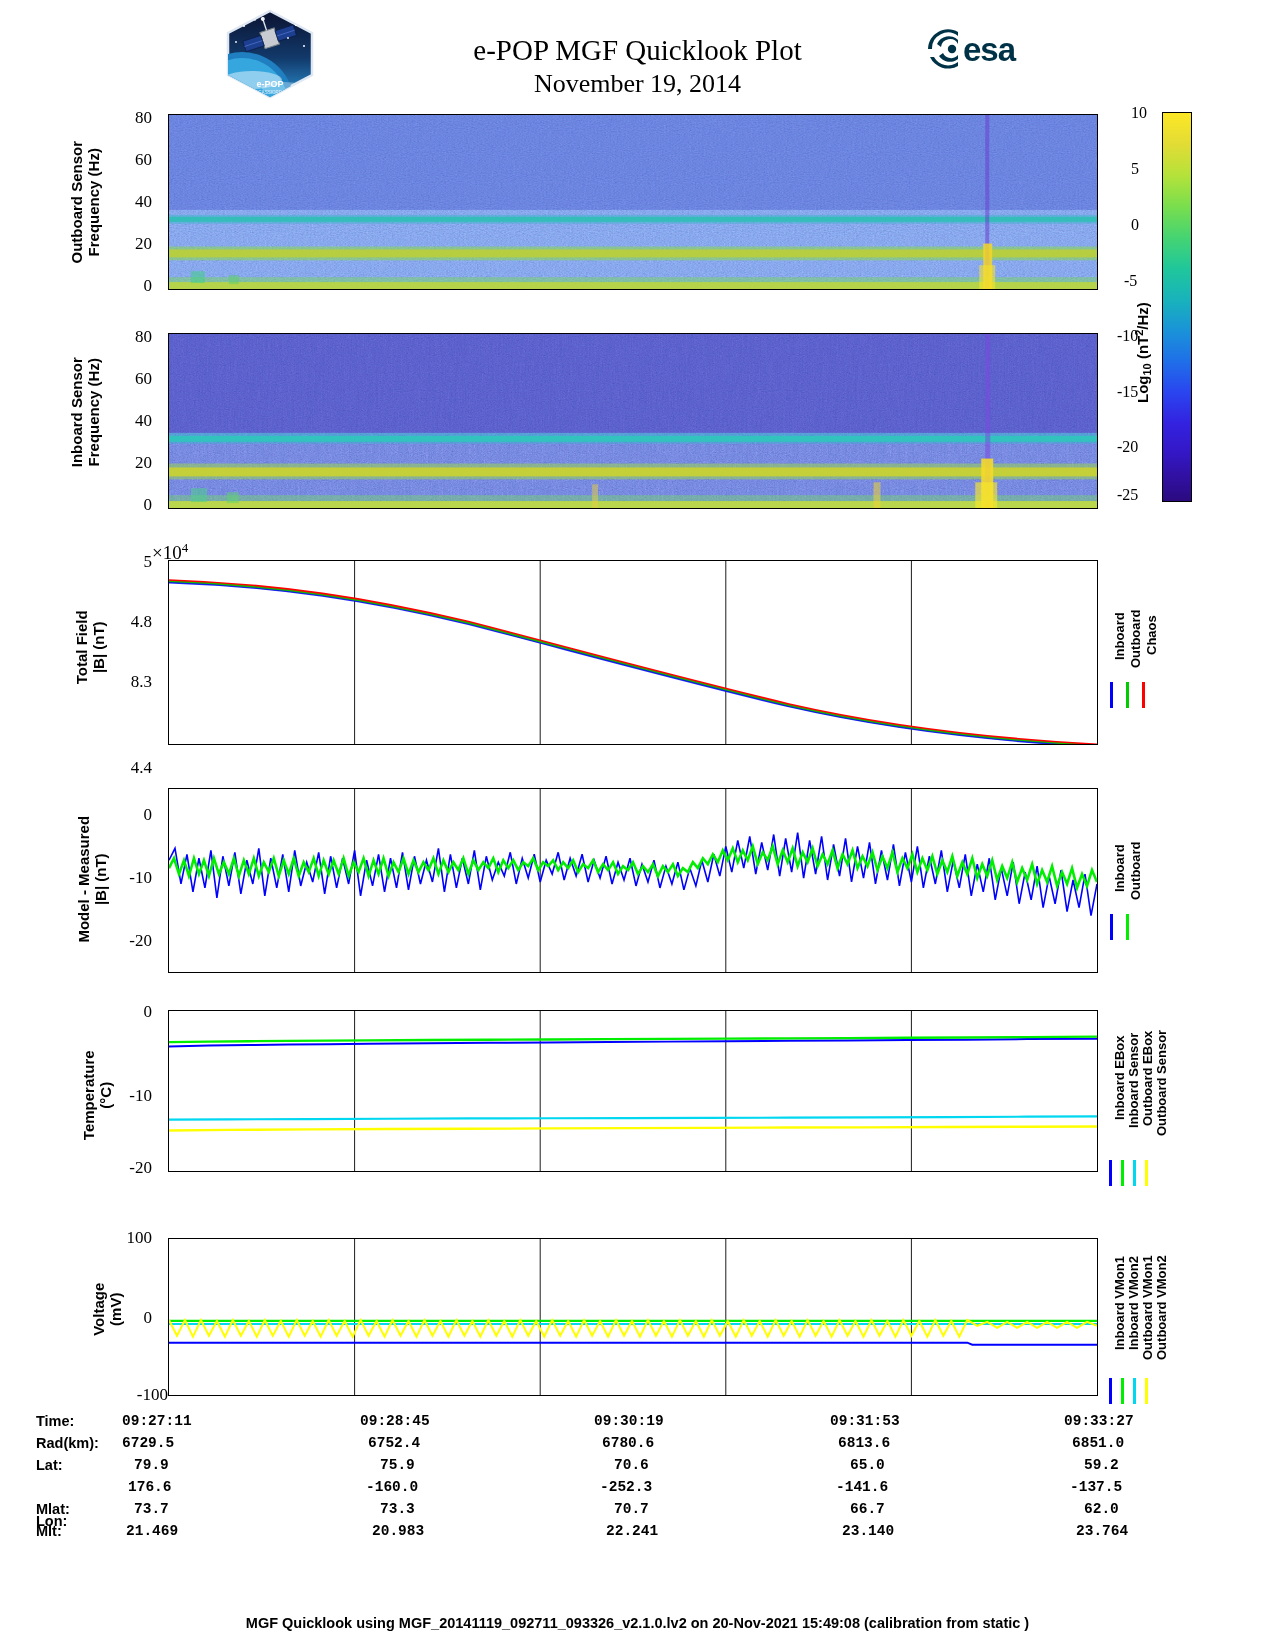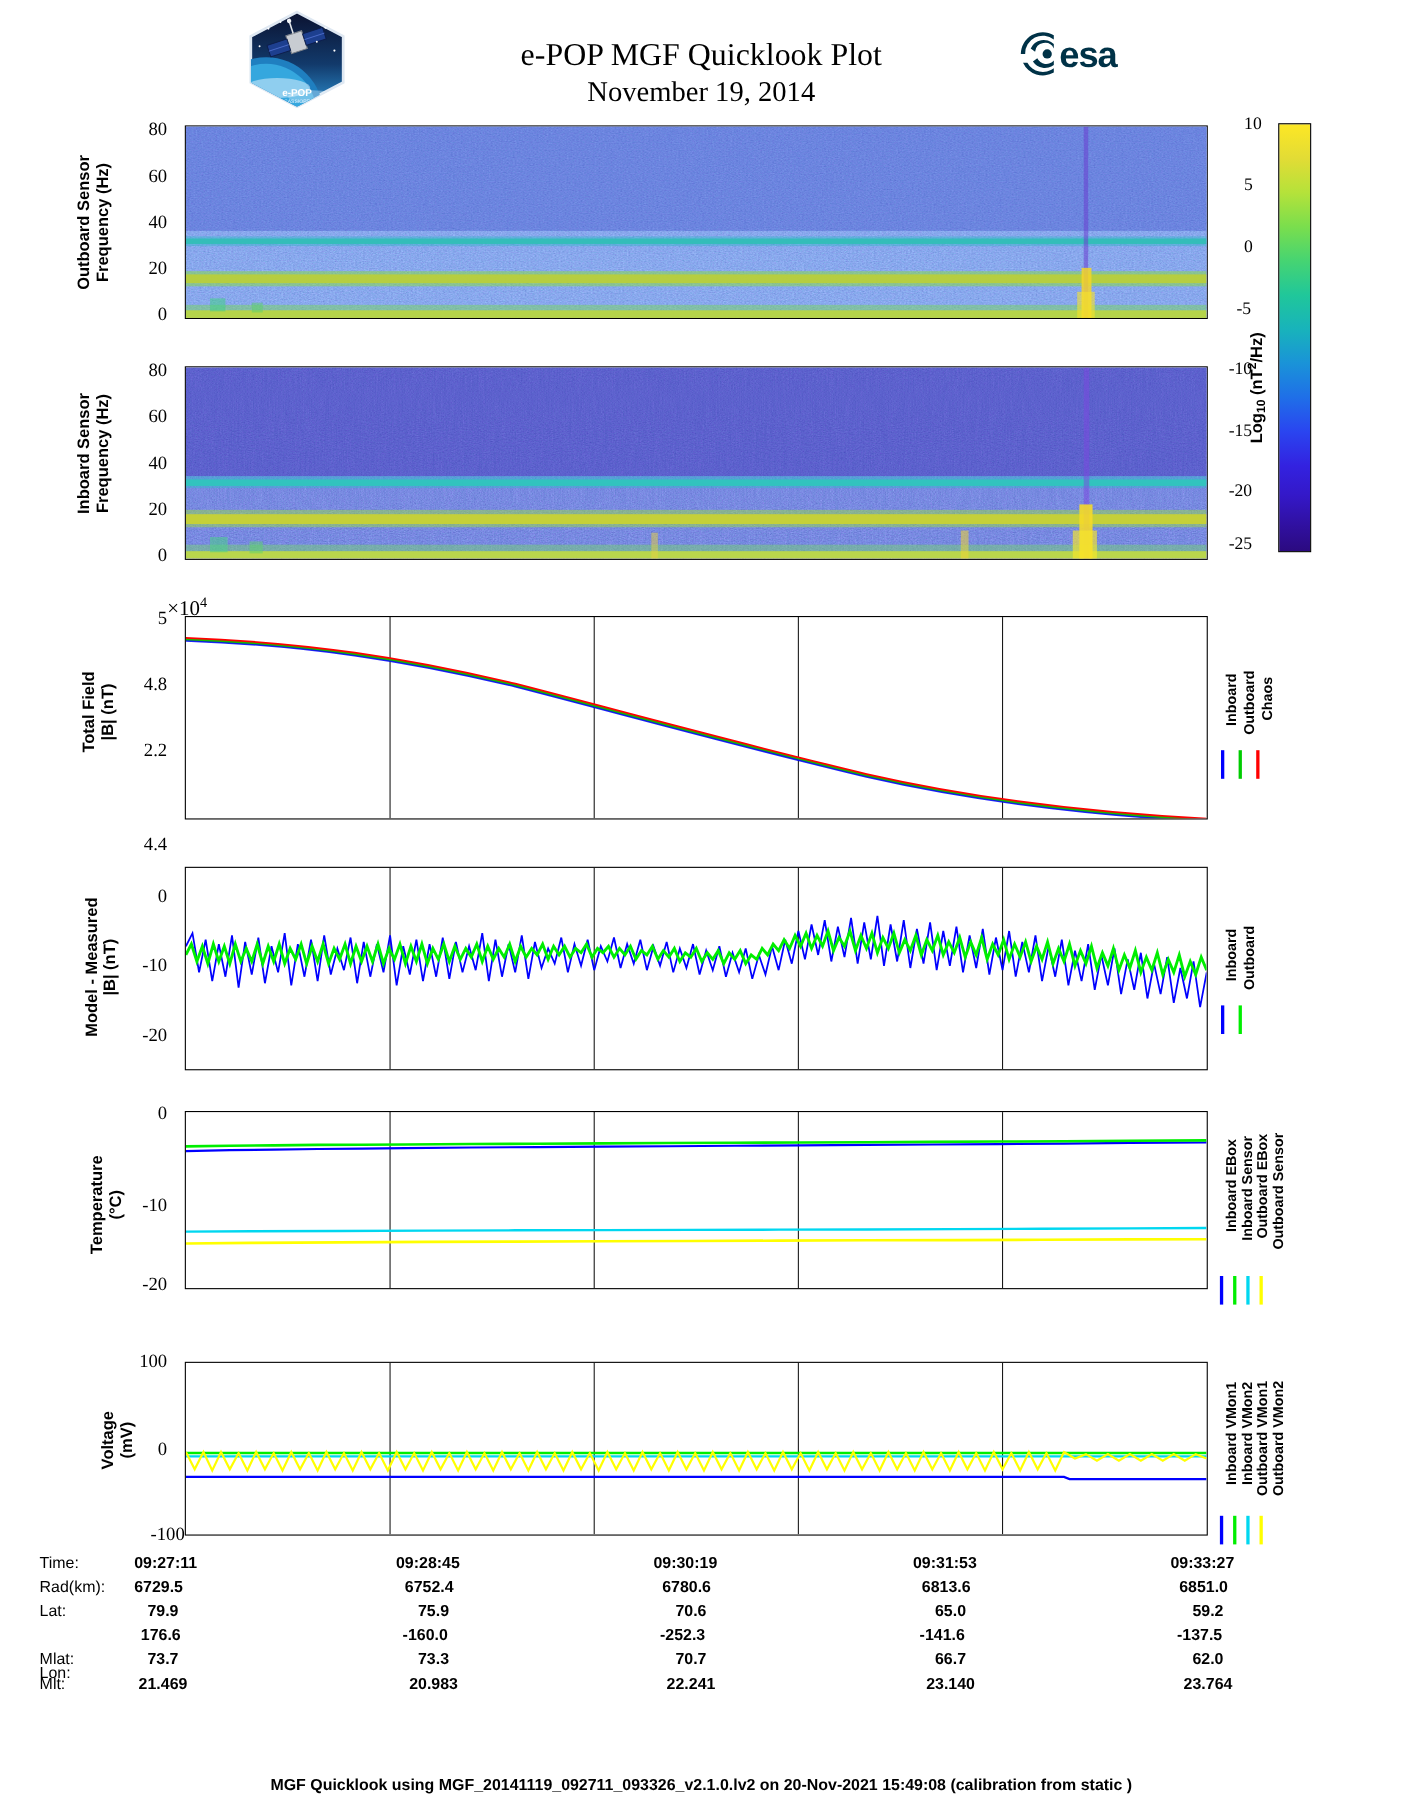--- a/index.html
+++ b/index.html
@@ -144,27 +144,27 @@
   }
   
   .footer {
     position: absolute;
     left: 0; top: 1405px; width: 1275px;
   }
   .frow-label {
     position: absolute;
     left: 36px;
     font-family: "Liberation Sans", sans-serif;
-    font-weight: normal;
+    font-weight: bold;
     font-size: 14.5px;
     white-space: nowrap;
   }
   .fcell {
     position: absolute;
-    font-family: Liberation Sans, sans-serif;
+    font-family: Liberation Mono, monospace;
     font-weight: bold;
     font-size: 14.5px;
     white-space: nowrap;
   }
   .footnote {
     position: absolute;
     left: 0; right: 0;
     top: 1615px;
     text-align: center;
     font-family: "Liberation Sans", sans-serif;
@@ -362,21 +362,21 @@
 
   <div class="ylabel" style="left:-25px; top:630px; width:230px;">
     <div>Total Field</div>
     <div>|B| (nT)</div>
   </div>
   <div style="position:absolute; left:152px; top:540px; font-family:'Liberation Serif',serif; font-size:19px;">
     <span>×10</span><span style="font-size:13px; vertical-align:7px;">4</span>
   </div>
   <div class="ytick" style="left:108px; top:552px; width:44px;">5</div>
   <div class="ytick" style="left:100px; top:612px; width:52px;">4.8</div>
-  <div class="ytick" style="left:100px; top:672px; width:52px;">2.2</div>
+  <div class="ytick" style="left:100px; top:672px; width:52px;">8.3</div>
   <div class="ytick" style="left:100px; top:732px; width:52px;margin-top:26px;">4.4</div>
 
   <div class="axes" style="left:168px; top:560px; width:930px; height:185px;">
     <svg class="spec" viewBox="0 0 930 185" preserveAspectRatio="none">
       <g stroke="#000" stroke-width="1" opacity="0.9">
         <line x1="186" y1="0" x2="186" y2="185"></line>
         <line x1="372" y1="0" x2="372" y2="185"></line>
         <line x1="558" y1="0" x2="558" y2="185"></line>
         <line x1="744" y1="0" x2="744" y2="185"></line>
       </g>

